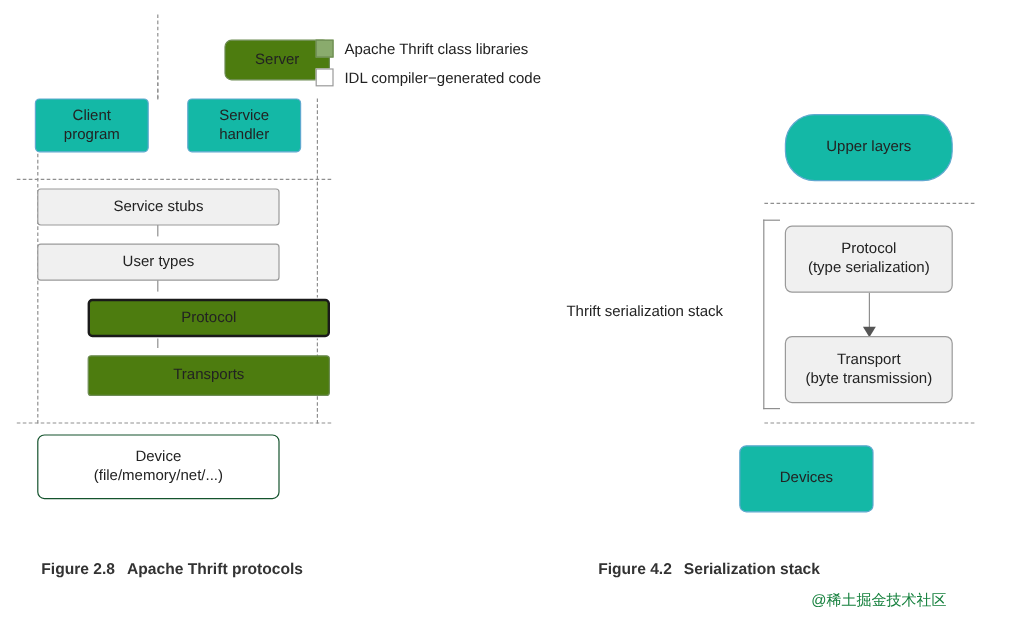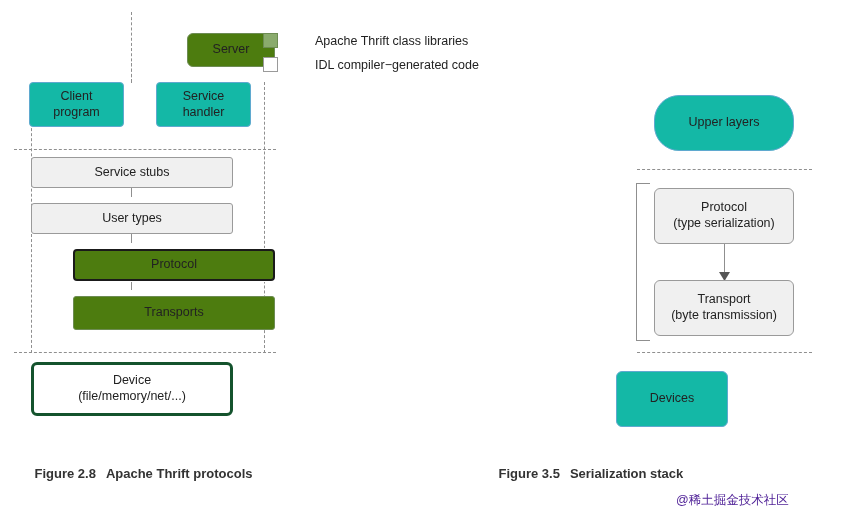--- a/index.html
+++ b/index.html
@@ -47,21 +47,21 @@
     background: #4d7c0f;
     border: 1px solid #6d8c53;
     margin-left: 42px;
   }
   .box.gray {
     background: #f0f0f0;
     border: 1px solid #9a9a9a;
   }
   .box.white {
     background: #ffffff;
-    border: 3px solid #14532d;
+    border: 1px solid #14532d;
   }
   .box.emph {
     border: 2px solid #1a1a1a;
     box-shadow: 0 0 0 1px #ffffff;
     border-radius: 4px;
   }
   .box.rounded-lg {
     border-radius: 6px;
   }
 
@@ -83,21 +83,20 @@
   }
 
   
   .legend {
     position: absolute;
   }
   .legend-row {
     display: flex;
     align-items: center;
     margin-bottom: 9px;
-    gap: 28px;
   }
   .swatch {
     width: 15px;
     height: 15px;
     box-sizing: border-box;
     margin-right: 9px;
   }
   .swatch.green { background: #8aab6d; border: 1px solid #6d8c53; }
   .swatch.white { background: #ffffff; border: 1px solid #9a9a9a; }
   .legend-label {
@@ -130,21 +129,21 @@
     white-space: pre;
   }
   .arrow-down {
     position: absolute;
   }
 
   
   .watermark {
     position: absolute;
     font-size: 12.5px;
-    color: #4c1d95;
+    color: #15803d;
     white-space: pre;
   }
 </style>
 </head>
 <body>
 
 <div class="canvas">
 
   <div class="vline" style="left:31px; top:113px; height:240px;"></div>
 
@@ -208,20 +207,21 @@
 
   <div class="box gray rounded-lg" style="left:654px; top:280px; width:140px; height:56px;">Transport
 (byte transmission)</div>
 
   <div class="hline-dash" style="left:637px; top:352px; width:175px;"></div>
 
   <div class="box blue rounded-lg" style="left:616px; top:371px; width:112px; height:56px;">Devices</div>
 
   <div class="bracket" style="left:636px; top:183px; width:14px; height:158px;"></div>
 
+  <div class="stack-label" style="left:472px; top:252px;">Thrift serialization stack</div>
 
   <div class="caption" style="left:484px; top:451px;">
-    <span class="num">Figure 3.5</span><span>Serialization stack</span>
+    <span class="num">Figure 4.2</span><span>Serialization stack</span>
   </div>
 
   <div class="watermark" style="left:676px; top:492px;">@稀土掘金技术社区</div>
 
 </div>
 
 </body></html>

